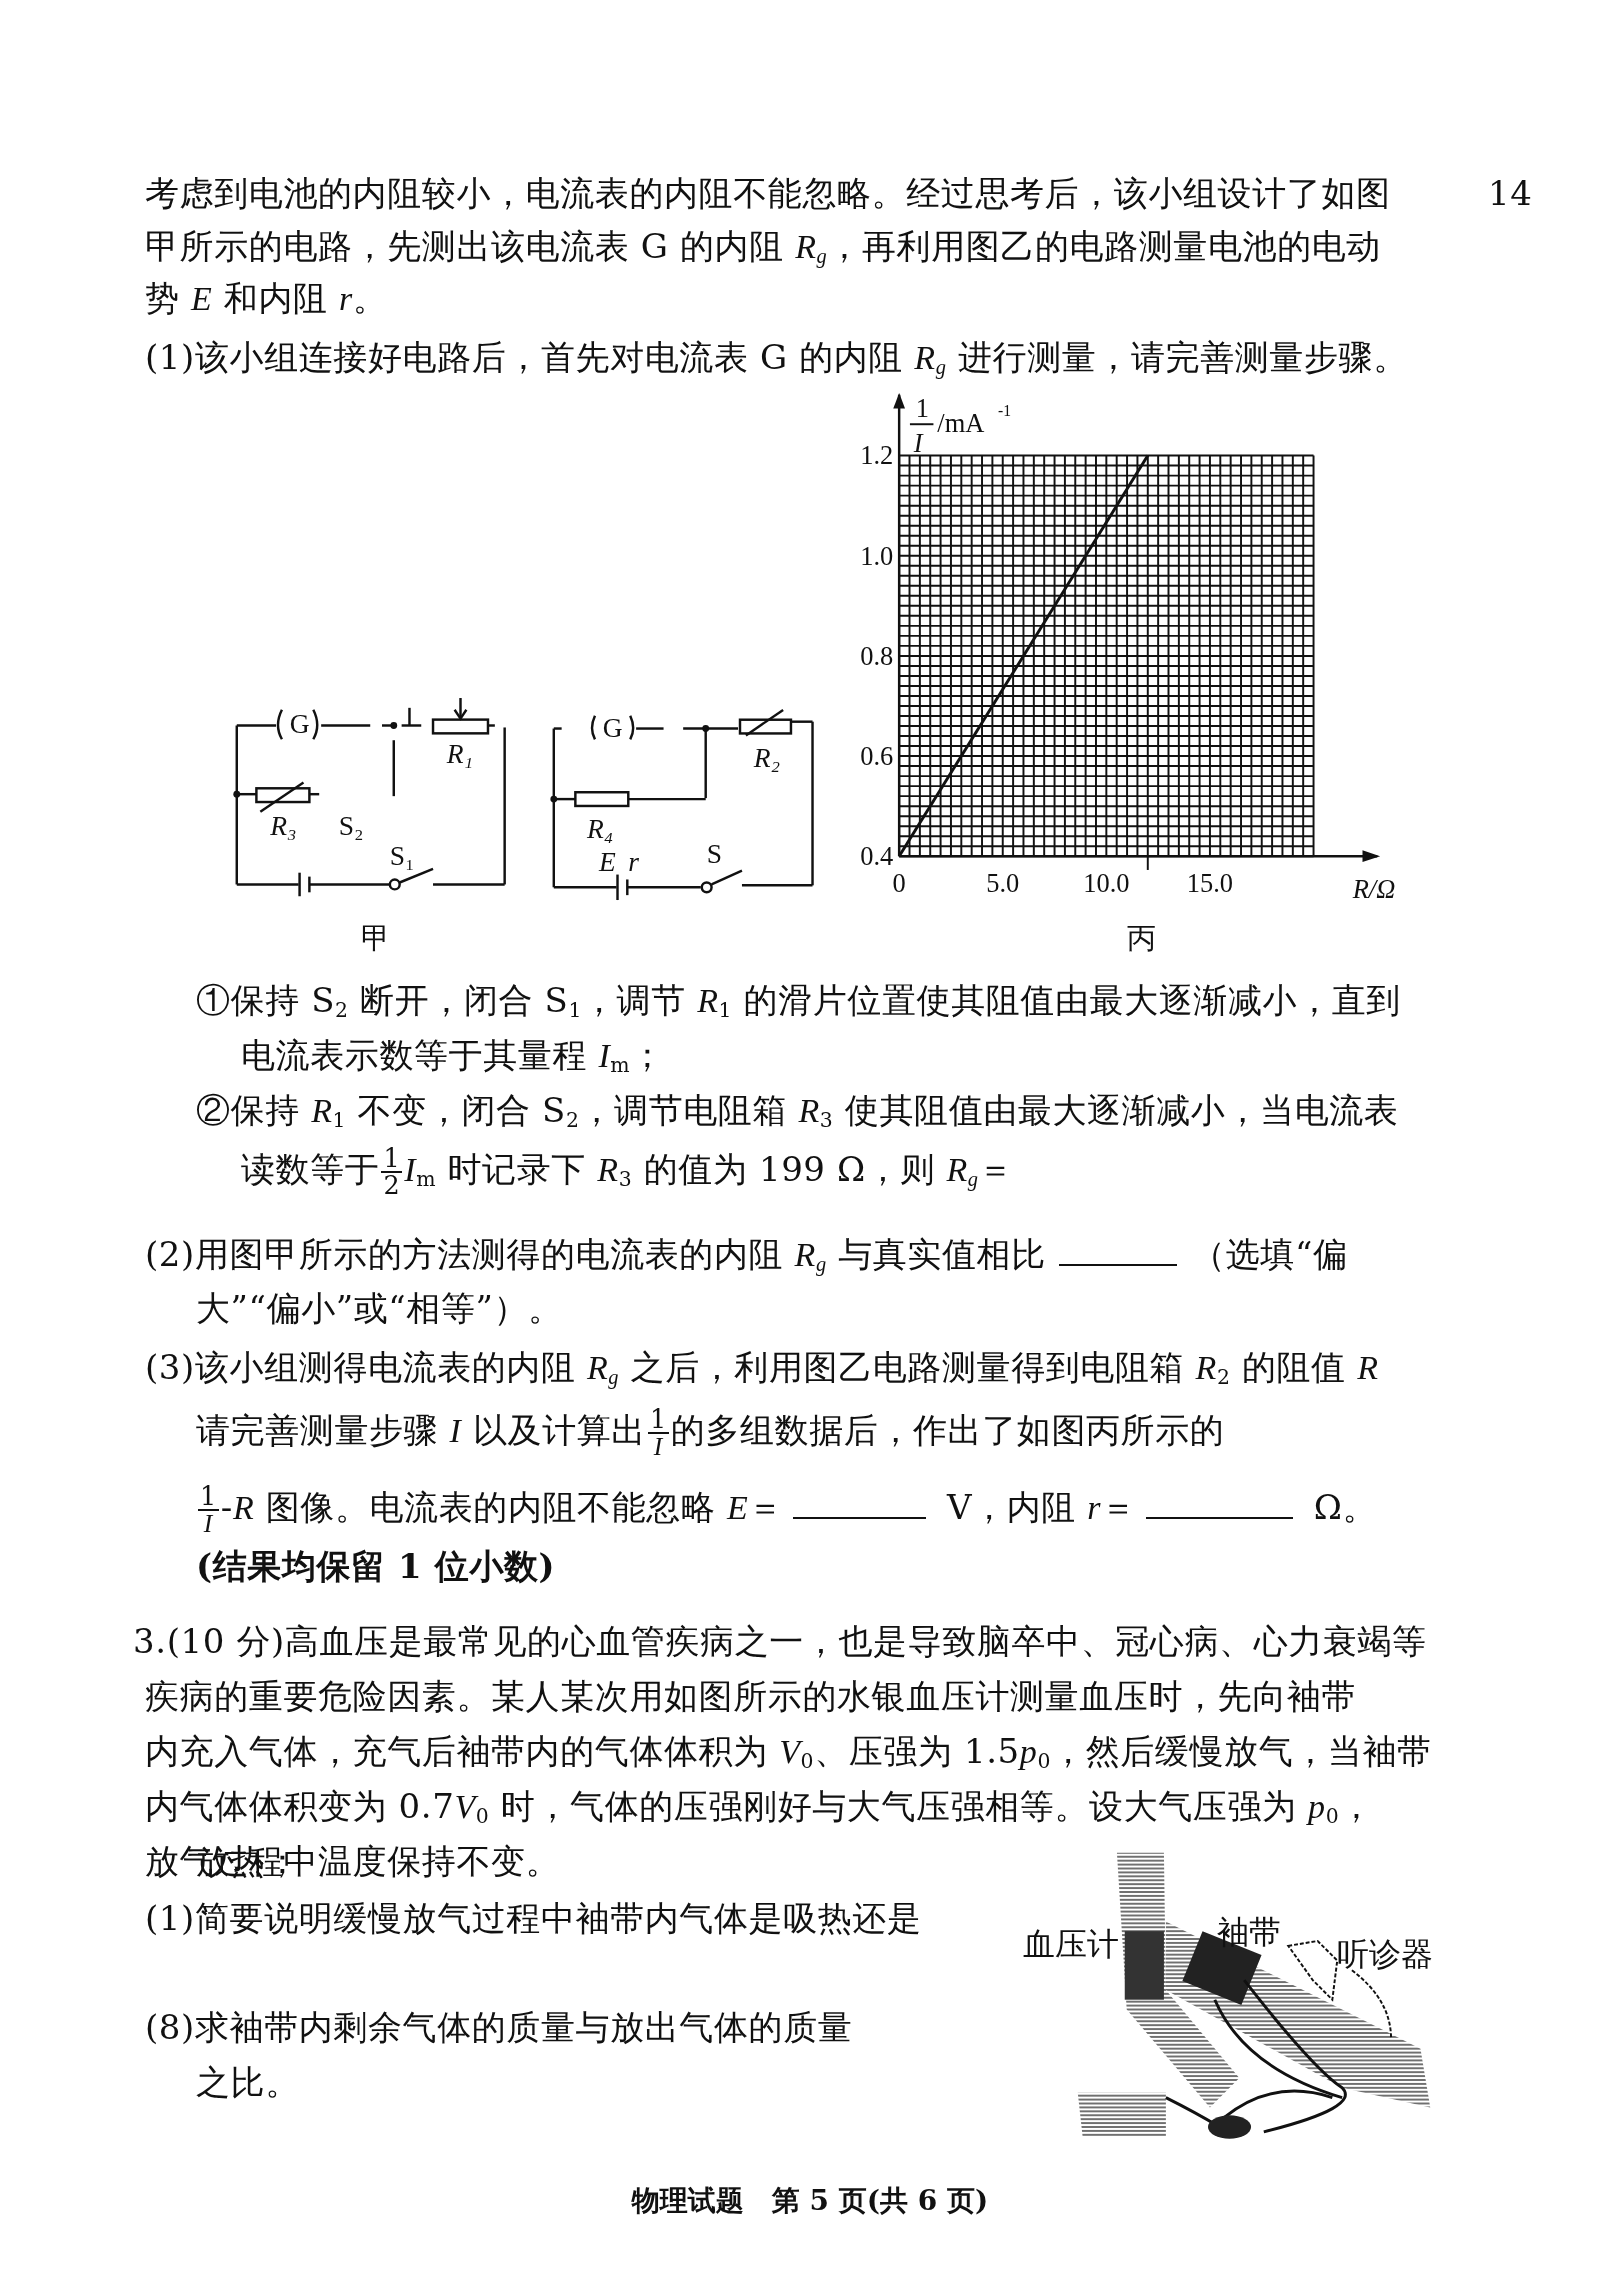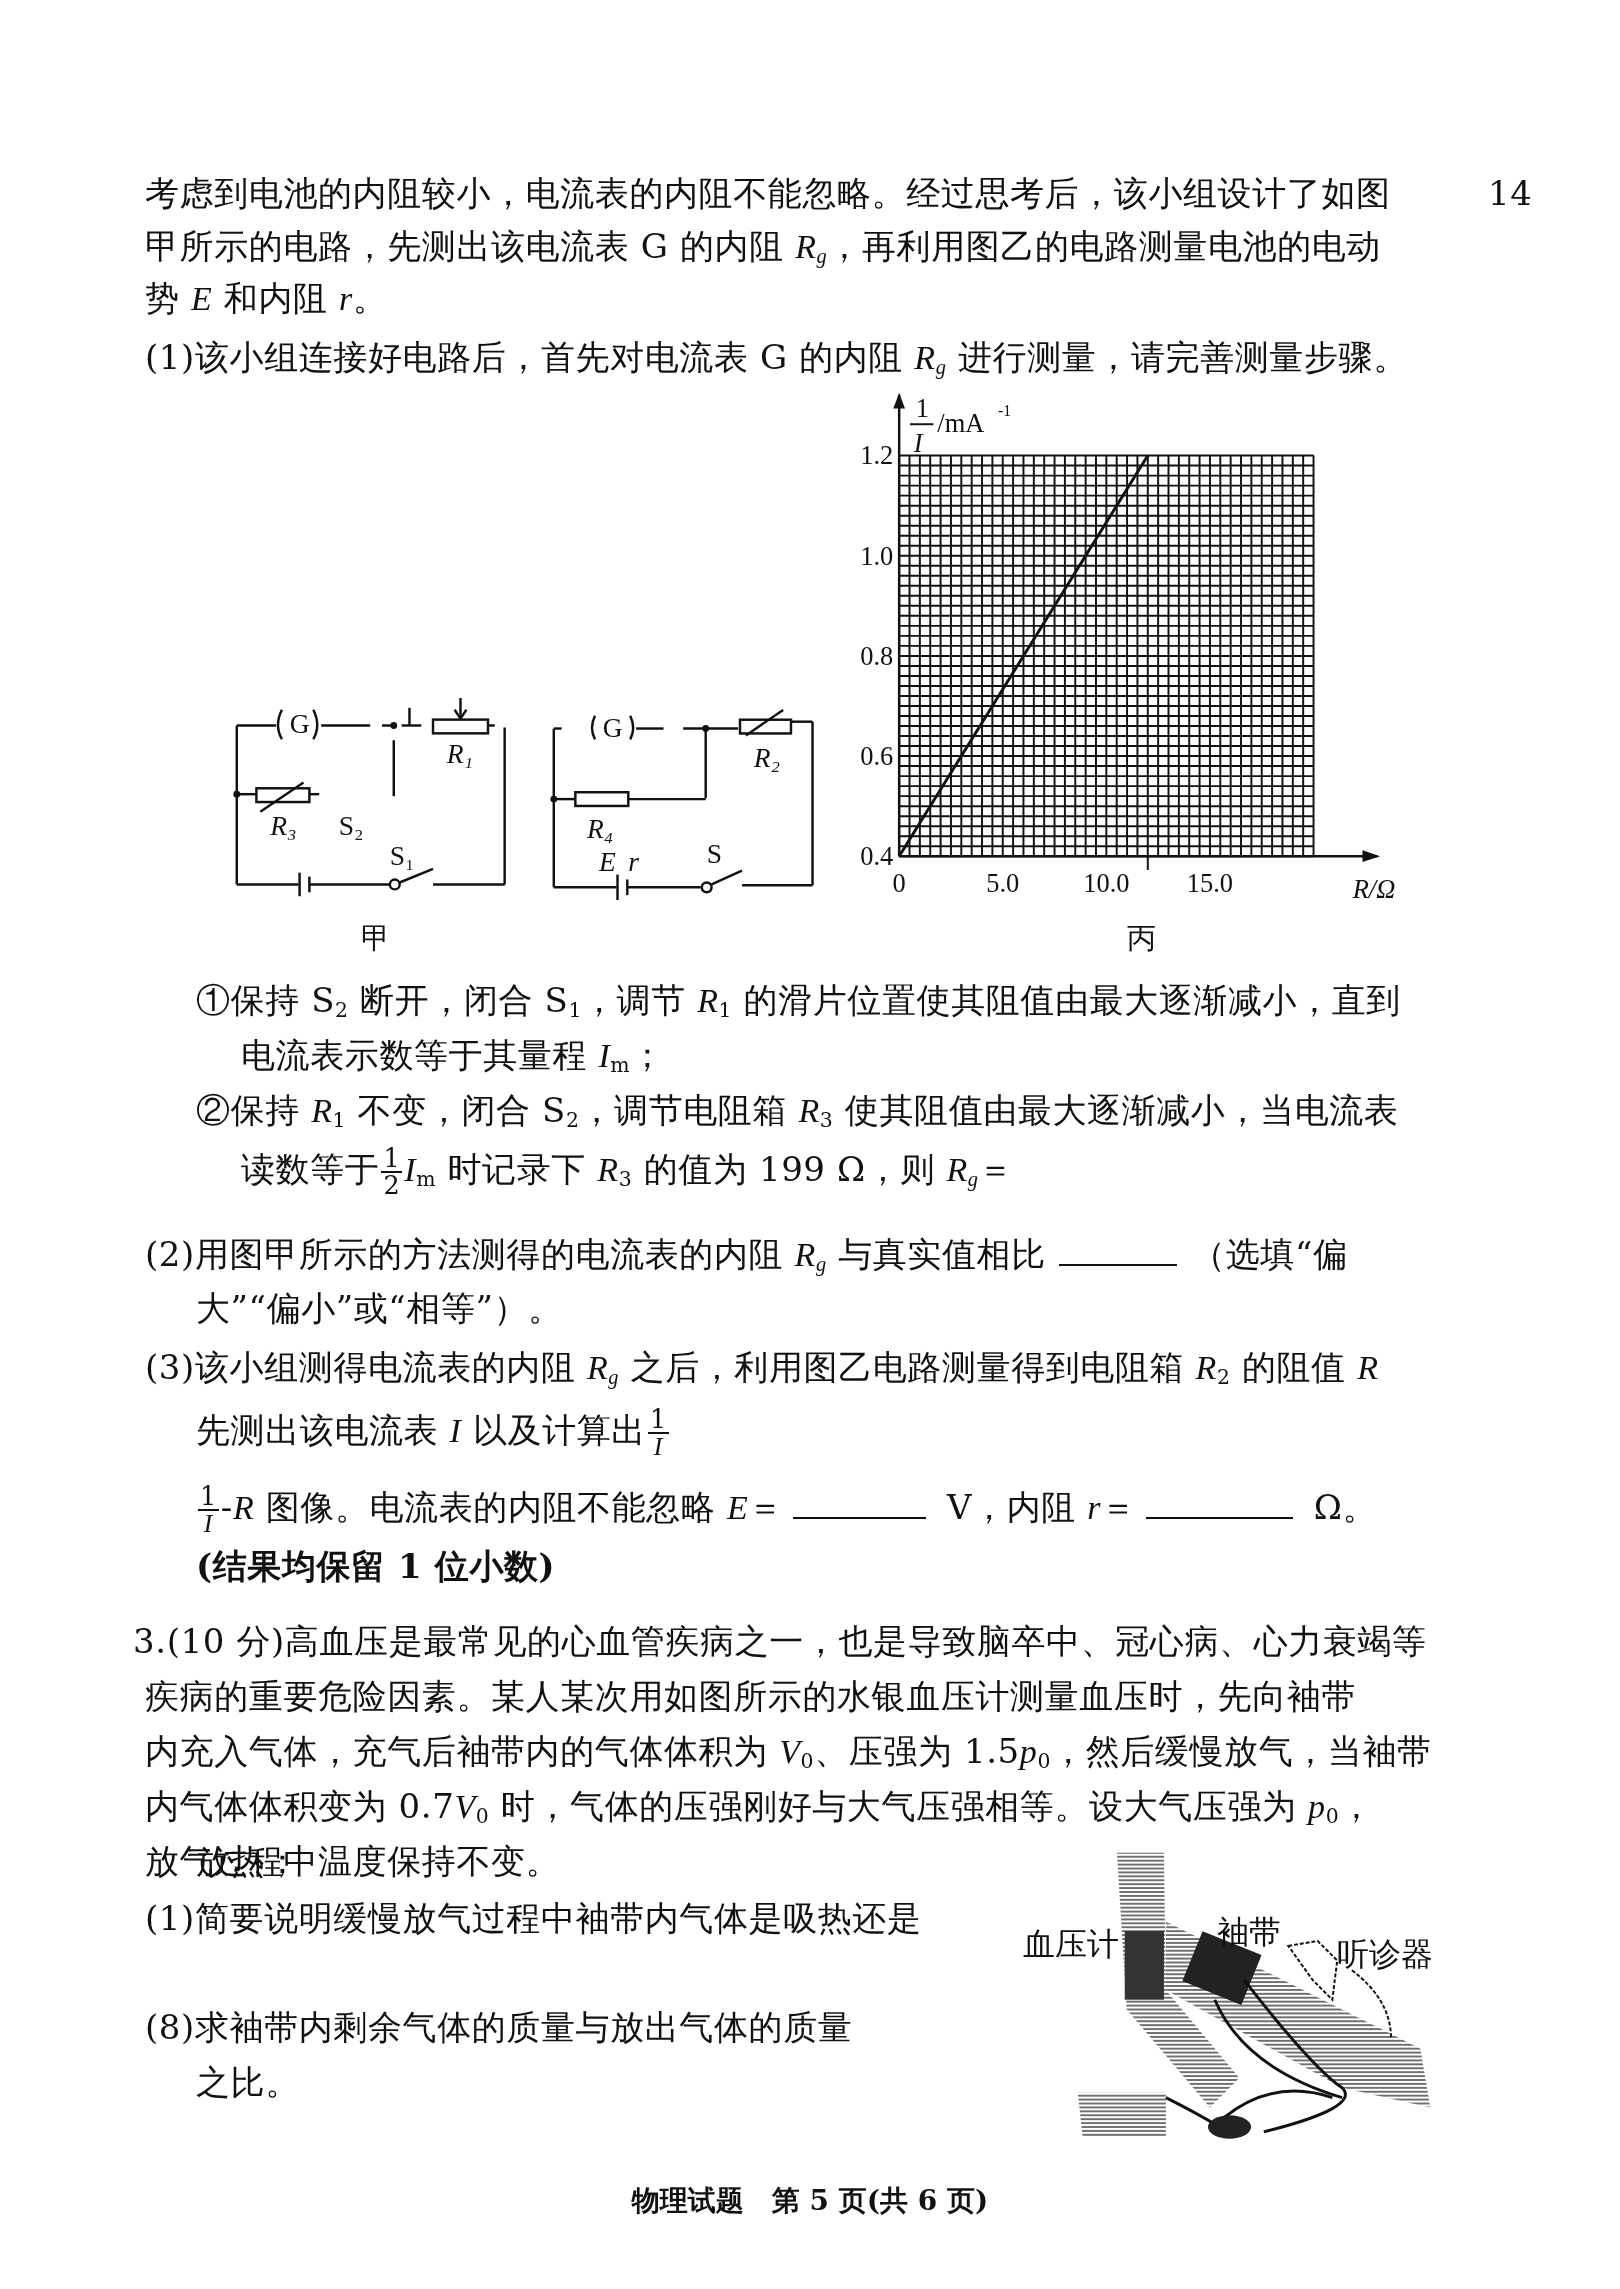--- a/index.html
+++ b/index.html
@@ -262,24 +262,24 @@
 
 <div class="line" style="left:145px; top:1229px;">
   <span>(2)用图甲所示的方法测得的电流表的内阻 </span><span class="it">R</span><sub class="it">g</sub><span> 与真实值相比</span><span class="blank" style="width:118px; margin:0 13.7px;"></span><span>（选填“偏</span>
 </div>
 <div class="line" style="left:196px; top:1284px;">大”“偏小”或“相等”）。</div>
 
 <div class="line" style="left:145px; top:1343px;">
   <span>(3)该小组测得电流表的内阻 </span><span class="it">R</span><sub class="it">g</sub><span> 之后，利用图乙电路测量得到电阻箱 </span><span class="it">R</span><sub>2</sub><span> 的阻值 </span><span class="it">R</span>
 </div>
 <div class="line" style="left:196px; top:1406px;">
-  <span>先测出该电流表 </span><span class="it">I</span><span> 以及计算出</span><span class="frac">
+  <span>请完善测量步骤 </span><span class="it">I</span><span> 以及计算出</span><span class="frac">
       <span class="num">1</span>
       <span class="den it">I</span>
-    </span>
+    </span><span>的多组数据后，作出了如图丙所示的</span>
 </div>
 <div class="line" style="left:196px; top:1482px;">
   <span class="frac">
       <span class="num">1</span>
       <span class="den it">I</span>
     </span><span>-</span><span class="it">R</span><span> 图像。电流表的内阻不能忽略 </span><span class="it">E</span><span>＝</span><span class="blank" style="width:133px; margin:0 9.8px;"></span><span> V，内阻 </span><span class="it">r</span><span>＝</span><span class="blank" style="width:147px; margin:0 9.8px;"></span><span> Ω。</span>
 </div>
 <div class="line" style="left:196px; top:1542px;font-weight:bold;">(结果均保留 1 位小数)</div>
 
 <div class="line" style="left:98px; top:1617px;margin-left:35px;">3.(10 分)高血压是最常见的心血管疾病之一，也是导致脑卒中、冠心病、心力衰竭等</div>

